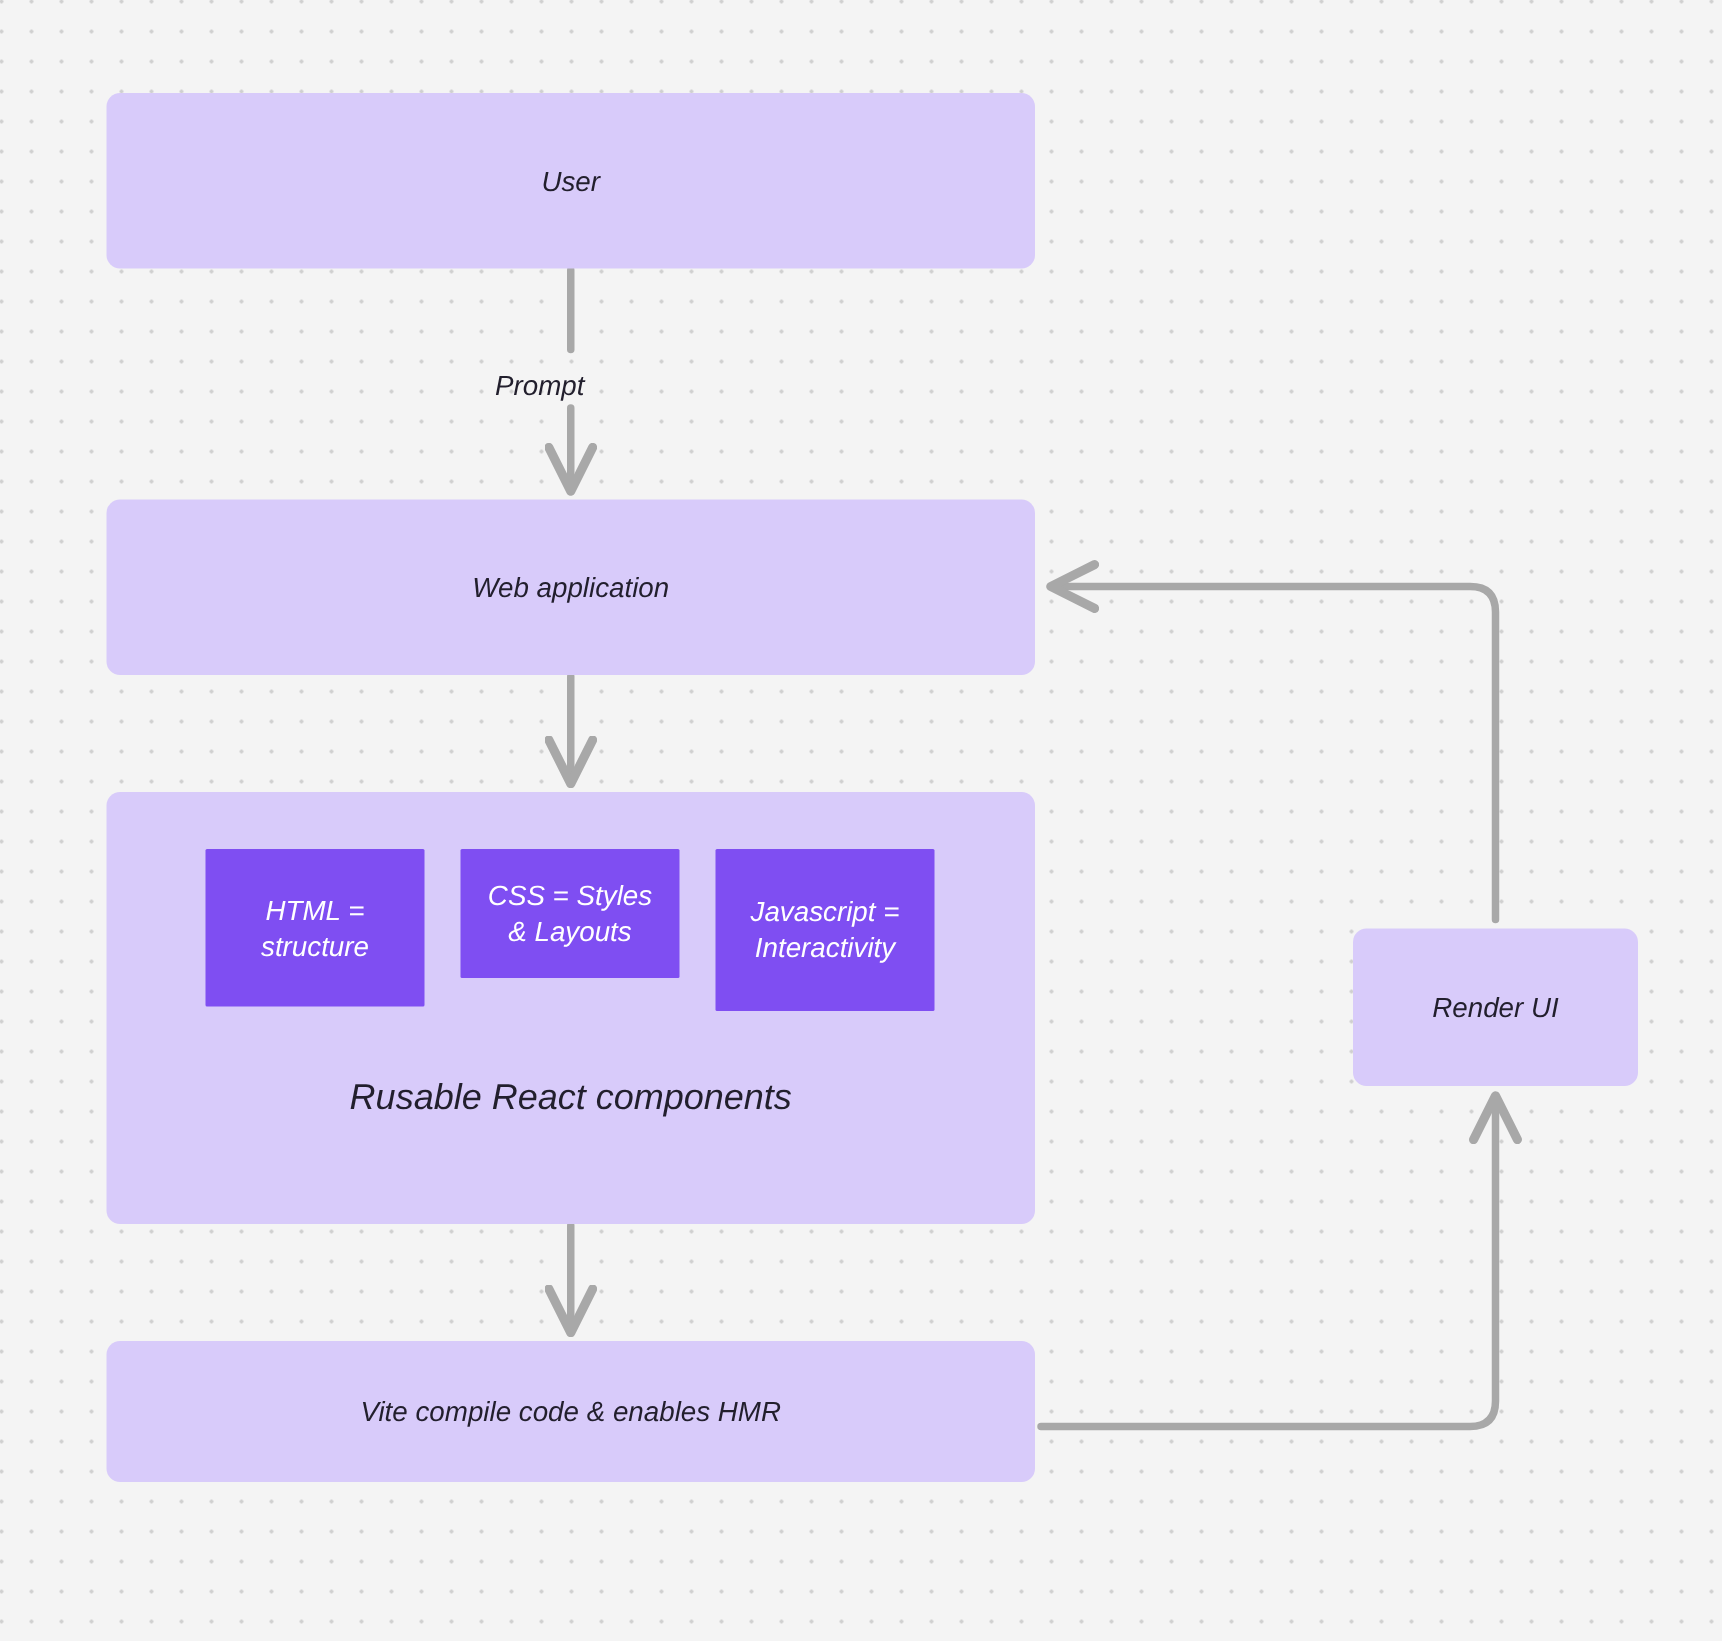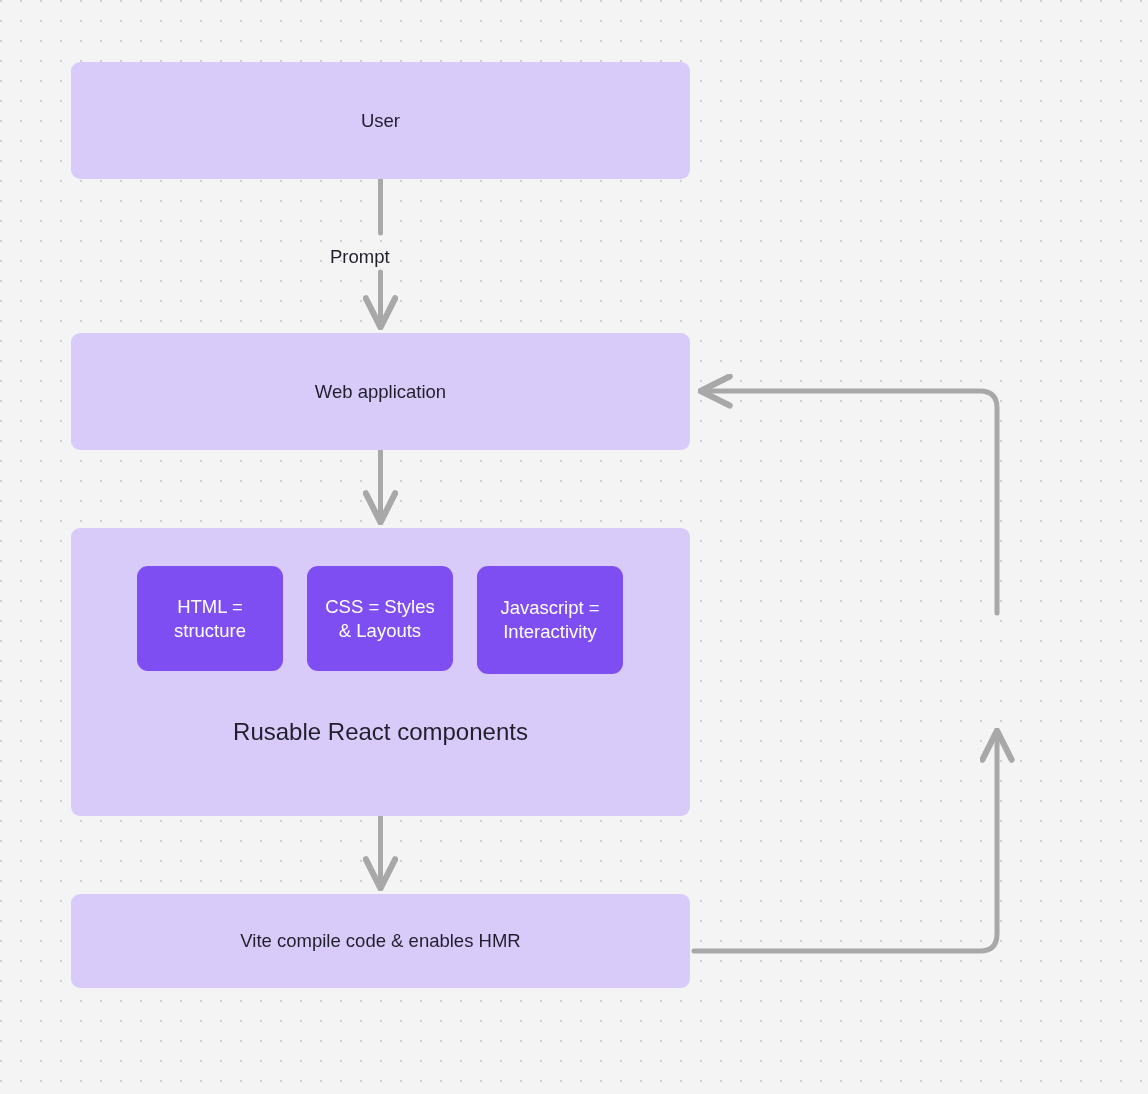--- a/index.html
+++ b/index.html
@@ -13,20 +13,21 @@
   }
 
   #canvas {
     position: relative;
     width: 1148px;
     height: 1094px;
     background-color: #f4f4f4;
     background-image: radial-gradient(circle, #d0d0d0 1.1px, transparent 1.2px);
     background-size: 20px 20px;
     background-position: 11px 11px;
+    font-style: italic;
   }
 
   .edge-layer {
     position: absolute;
     top: 0;
     left: 0;
     width: 1148px;
     height: 1094px;
     pointer-events: none;
   }
@@ -45,32 +46,32 @@
   .node-light {
     background: #d8cbfa;
     color: #221f2d;
     font-size: 18.5px;
   }
 
   .node-strong {
     background: #7f4ef2;
     color: #ffffff;
     font-size: 18.5px;
-    border-radius: 11px;
+    border-radius: 1px;
   }
 
   
   #node-user        { left: 71px;  top: 62px;  width: 619px; height: 117px; }
   #node-webapp      { left: 71px;  top: 333px; width: 619px; height: 117px; text-align: center; }
   #node-components  { left: 71px;  top: 528px; width: 619px; height: 288px; }
   #node-vite        { left: 71px;  top: 894px; width: 619px; height: 94px; }
   #node-render      { left: 902px; top: 619px; width: 190px; height: 105px; }
 
   #node-html   { left: 137px; top: 566px; width: 146px; height: 105px; }
-  #node-css    { left: 307px; top: 566px; width: 146px; height: 105px; }
+  #node-css    { left: 307px; top: 566px; width: 146px; height: 86px; }
   #node-js     { left: 477px; top: 566px; width: 146px; height: 108px; }
 
   #components-caption {
     position: absolute;
     left: 71px;
     top: 718px;
     width: 619px;
     text-align: center;
     font-size: 24px;
     color: #221f2d;
@@ -153,16 +154,19 @@
       <span>Interactivity</span>
     </span>
   </div>
 
   <div id="components-caption">Rusable React components</div>
 
   <div class="node node-light" id="node-vite">
     <span>Vite compile code &amp; enables HMR</span>
   </div>
 
+  <div class="node node-light" id="node-render">
+    <span>Render UI</span>
+  </div>
 
   <div class="edge-label" id="label-prompt">Prompt</div>
 
 </div>
 
 </body></html>

